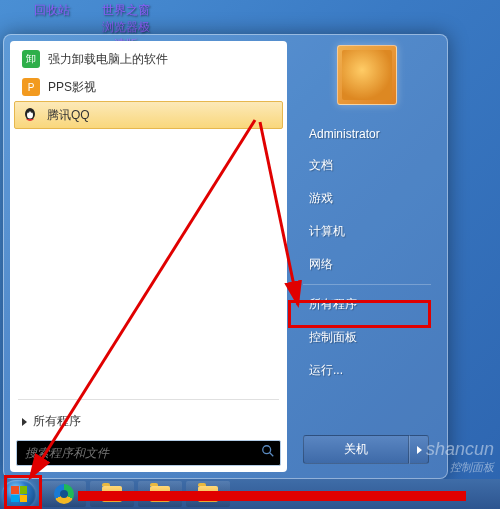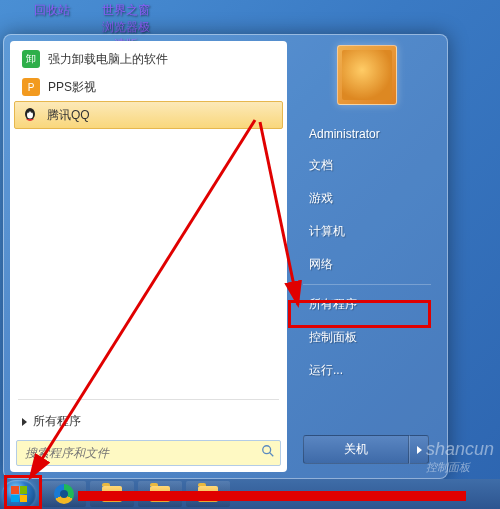--- a/index.html
+++ b/index.html
@@ -9,21 +9,21 @@
 .start-menu{position:absolute;left:3px;bottom:30px;width:445px;height:445px;border-radius:8px;background:rgba(255,255,255,.12);border:1px solid rgba(255,255,255,.4);box-shadow:0 0 20px rgba(0,0,0,.4);display:flex;overflow:hidden}
 .left-pane{width:277px;background:#fff;margin:6px 0 6px 6px;border-radius:4px;display:flex;flex-direction:column}
 .program-list{flex:1;padding:4px}
 .prog-item{display:flex;align-items:center;gap:8px;padding:5px 8px;font-size:12px;color:#333;border-radius:2px;cursor:pointer}
 .prog-item.selected{background:linear-gradient(#fce9b8,#f9d77c);border:1px solid #e6b74e;padding:4px 6px}
 .prog-icon{width:18px;height:18px;display:inline-flex;align-items:center;justify-content:center;font-size:14px}
 .divider{height:1px;background:#e0e0e0;margin:3px 8px}
 .all-programs{display:flex;align-items:center;gap:6px;padding:10px 12px;font-size:12px;color:#333;cursor:pointer}
 .arrow-right{width:0;height:0;border-top:4px solid transparent;border-bottom:4px solid transparent;border-left:5px solid #333}
 .search-box{margin:0 6px 6px 6px;position:relative}
-.search-input{width:100%;padding:5px 26px 5px 8px;border:1px solid #b3cce6;border-radius:2px;font-size:12px;color:#888;font-style:italic;background:#fef9c3}
+.search-input{width:100%;padding:5px 26px 5px 8px;border:1px solid #b3cce6;border-radius:2px;font-size:12px;color:#888;font-style:italic;background:#000000}
 .search-icon-s{position:absolute;right:6px;top:4px;width:14px;height:14px}
 .right-pane{flex:1;padding:10px 4px;display:flex;flex-direction:column;color:#fff;font-size:12px}
 .user-pic{width:60px;height:60px;margin:0 auto 14px auto;background:linear-gradient(135deg,#f0b050,#e08020);border:1px solid rgba(255,255,255,.5);border-radius:3px;box-shadow:0 0 8px rgba(255,255,255,.3);position:relative;overflow:hidden}
 .user-pic::before{content:"";position:absolute;inset:4px;background:radial-gradient(circle at 40% 40%,#ffcc66,#dd8822 70%);border-radius:2px}
 .right-item{padding:8px 18px;cursor:pointer;text-shadow:1px 1px 1px rgba(0,0,0,.3)}
 .right-divider{height:1px;background:rgba(255,255,255,.25);margin:3px 12px}
 .shutdown{margin:auto 14px 4px 12px;display:flex}
 .shutdown-btn{flex:1;background:linear-gradient(#5a86c2,#3e6aa8);border:1px solid rgba(0,0,0,.25);border-radius:3px 0 0 3px;padding:5px 0;text-align:center;font-size:12px;color:#fff;cursor:pointer}
 .shutdown-arrow{width:20px;background:linear-gradient(#5a86c2,#3e6aa8);border:1px solid rgba(0,0,0,.25);border-left:1px solid rgba(255,255,255,.2);border-radius:0 3px 3px 0;display:flex;align-items:center;justify-content:center;cursor:pointer}
 .shutdown-arrow span{width:0;height:0;border-top:4px solid transparent;border-bottom:4px solid transparent;border-left:5px solid #fff}
@@ -37,21 +37,21 @@
 .task-item{width:44px;height:26px;margin:0 2px;background:linear-gradient(rgba(255,255,255,.12),rgba(0,0,0,.15));border-radius:2px;display:flex;align-items:center;justify-content:center;cursor:pointer}
 .browser-icon{width:20px;height:20px;border-radius:50%;background:conic-gradient(#1fb859 0 120deg,#f2b824 120deg 240deg,#1a7ad4 240deg 360deg);position:relative}
 .browser-icon::after{content:"";position:absolute;inset:6px;background:#105090;border-radius:50%}
 .folder-icon{width:20px;height:16px;background:linear-gradient(#ffd877,#e8a830);border-radius:2px;position:relative}
 .folder-icon::before{content:"";position:absolute;top:-3px;left:0;width:8px;height:3px;background:#e8b840;border-radius:2px 2px 0 0}
 .highlight-box{position:absolute;border:3px solid #e00000;pointer-events:none;z-index:50}
 .hl-start{left:4px;bottom:0;width:38px;height:34px}
 .hl-control{left:288px;top:300px;width:143px;height:28px}
 .hl-bar{left:78px;bottom:8px;width:388px;height:10px;background:#e00000;border:none}
 .arrow-line{position:absolute;z-index:40;pointer-events:none}
-.watermark{position:absolute;right:6px;bottom:34px;color:rgba(255,255,255,.45);font-size:18px;font-style:italic;text-align:left;font-family:Arial;z-index:5}
+.watermark{position:absolute;right:6px;bottom:34px;color:rgba(255,255,255,.45);font-size:18px;font-style:italic;text-align:right;font-family:Arial;z-index:5}
 .watermark small{font-size:11px;display:block}
 </style>
 </head>
 <body>
 
 <div class="desktop-icons">
   <div class="desktop-icon">回收站</div>
   <div class="desktop-icon">世界之窗浏览器极速版</div>
 </div>
 

